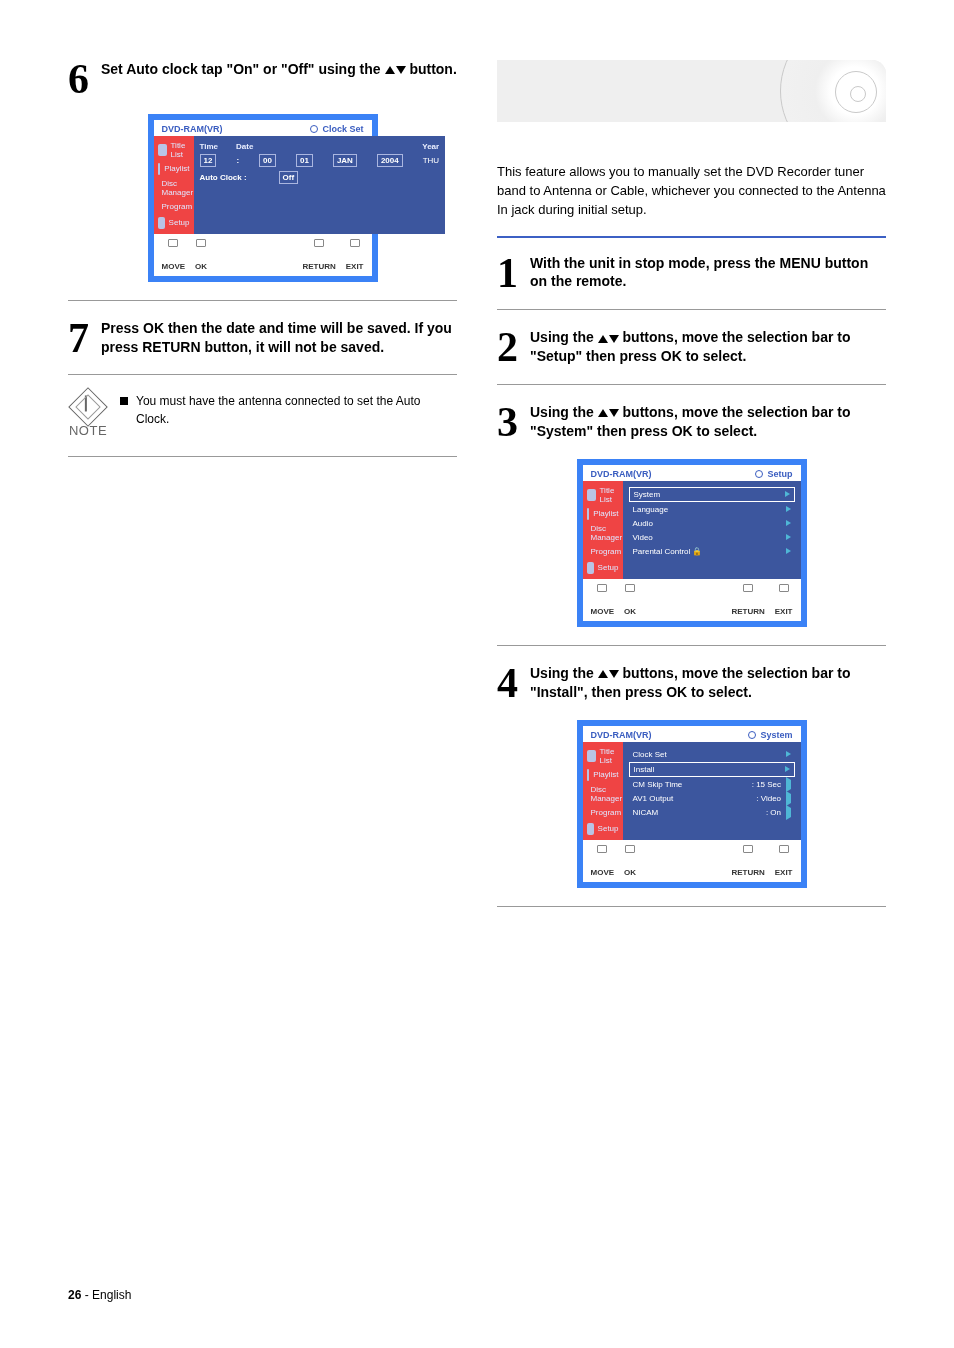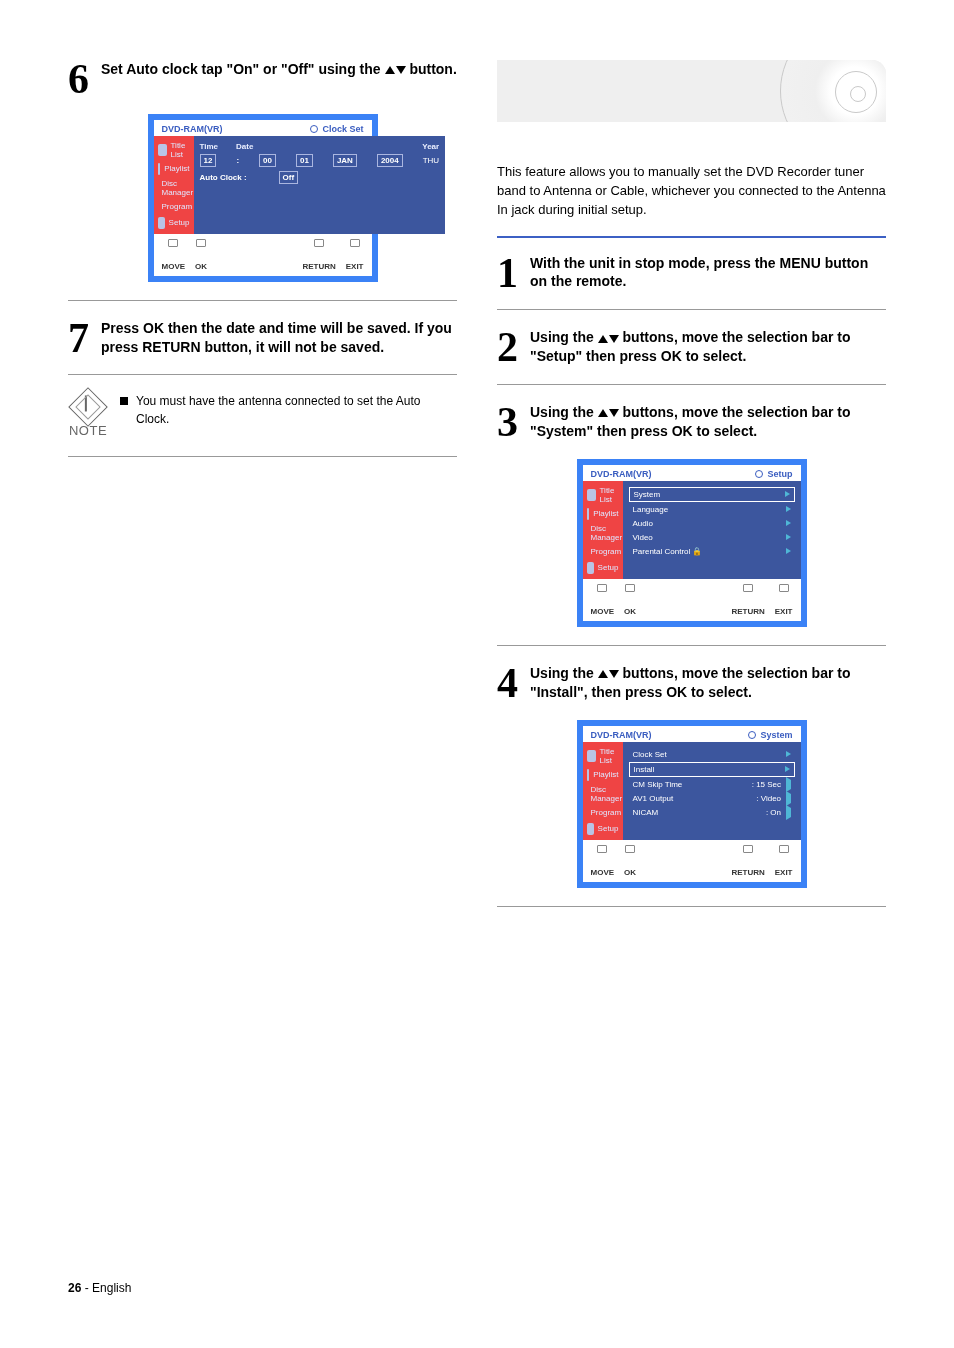--- a/index.html
+++ b/index.html
@@ -50,21 +50,21 @@
 
   
   .hero { background: #efefef; border-top-right-radius: 14px; padding: 14px 18px 48px 18px; position: relative; overflow: hidden; margin-bottom: 14px; }
   .hero .disc { position: absolute; right: -44px; bottom: -44px; width: 150px; height: 150px; border-radius: 50%; border: 1px solid #c9c9c9; background: radial-gradient(circle, #fff 0 24px, #efefef 40px, #f3f3f3 100%); }
   .hero .disc .hub { position: absolute; top: 54px; left: 54px; width: 42px; height: 42px; border-radius: 50%; border: 1px solid #c9c9c9; background: #fff; }
   .hero .disc .hub::after { content: ""; position: absolute; top: 14px; left: 14px; width: 14px; height: 14px; border-radius: 50%; border: 1px solid #c9c9c9; }
   .hero-title { font-size: 34px; font-weight: 700; color: #3c60c4; font-family: Arial, Helvetica, sans-serif; letter-spacing: -0.5px; }
   .intro { font-size: 13px; line-height: 1.45; margin-bottom: 6px; margin-top: 41px; }
   .accent-bar { height: 2px; background: #3c60c4; width: 100%; margin: 16px 0; }
 
-  .page-footer { position: absolute; left: 68px; bottom: 53px; font-size: 12px; }
+  .page-footer { position: absolute; left: 68px; bottom: 46px; font-size: 12px; }
   .page-footer .pn { font-weight: 700; }
 </style>
 </head>
 <body>
 
 <div class="columns">
 
   <div class="col">
 
     <div class="step">

